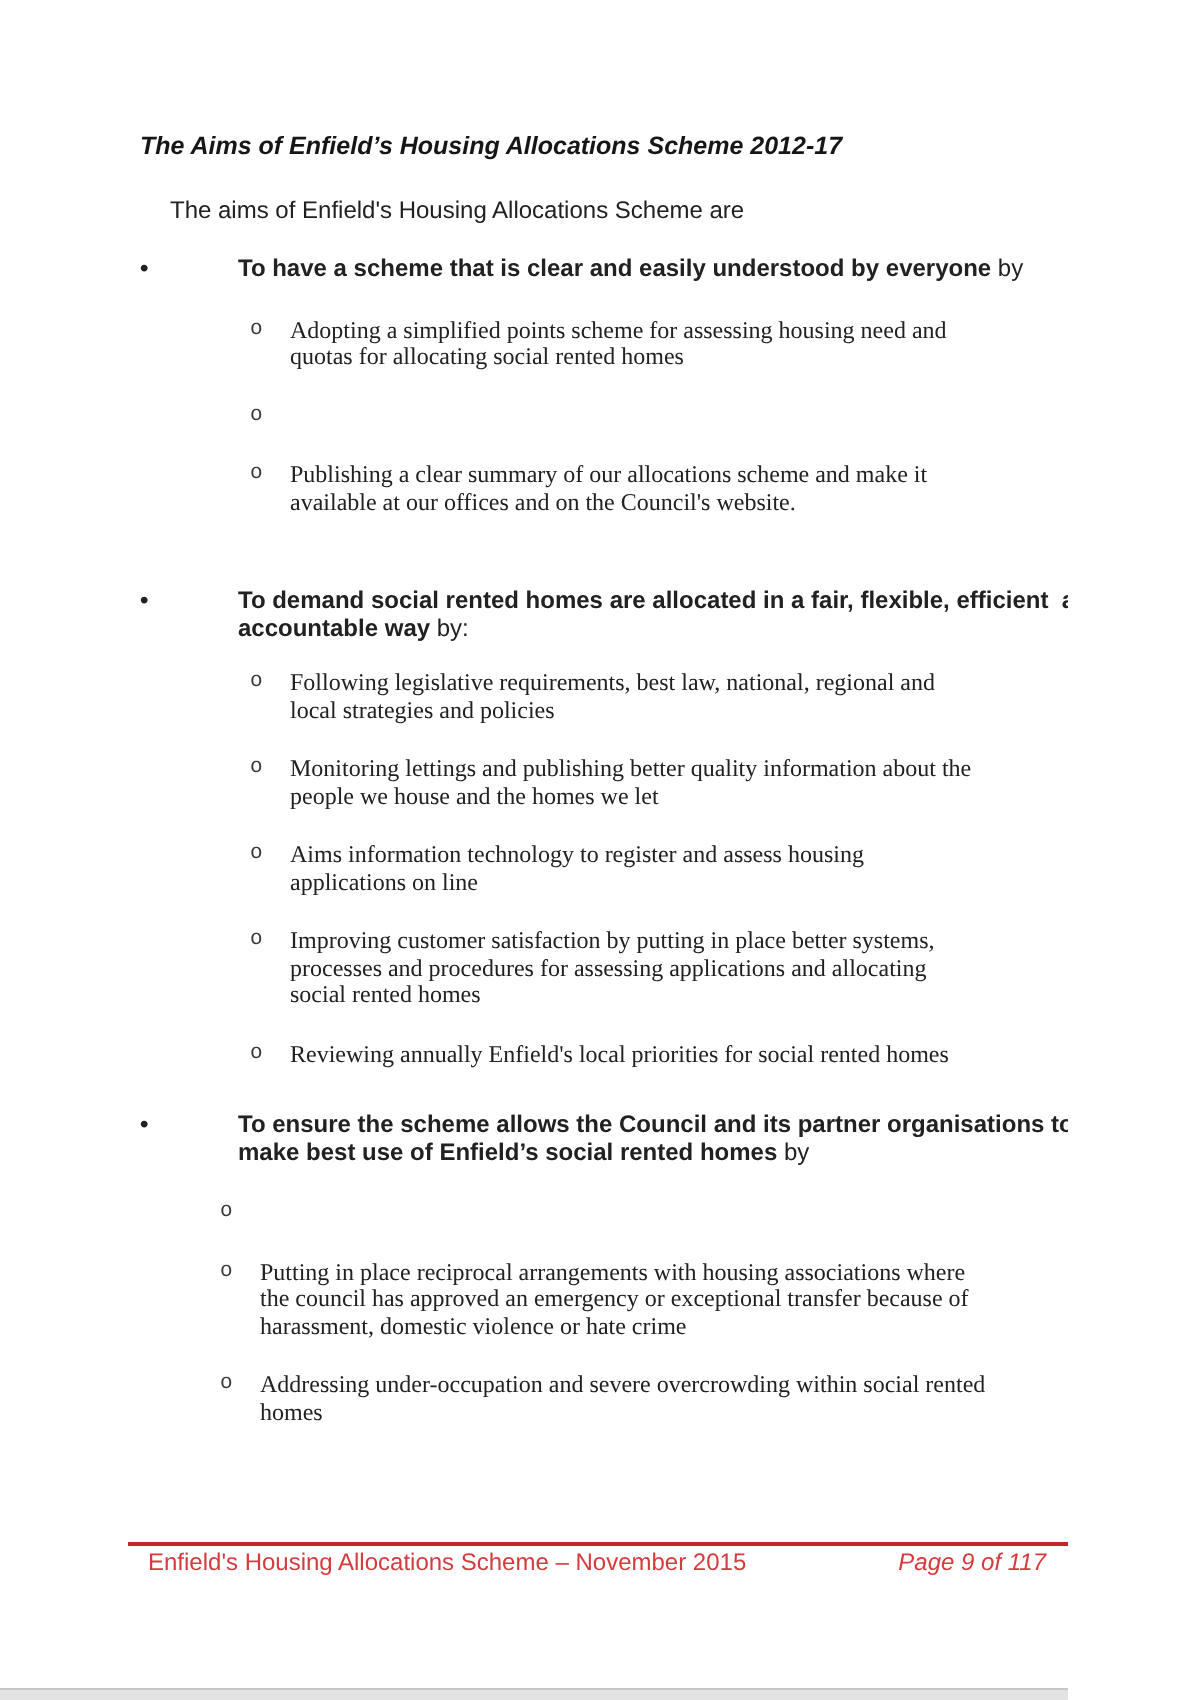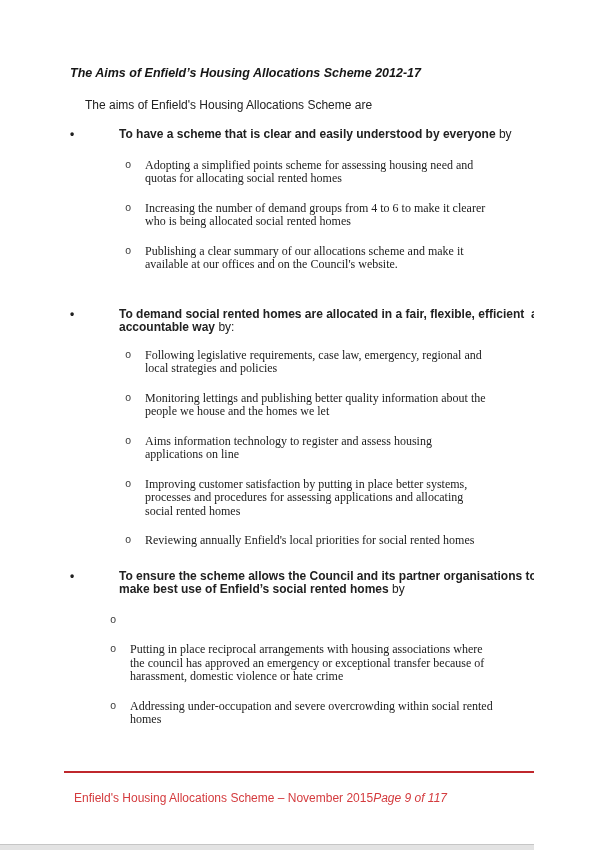--- a/index.html
+++ b/index.html
@@ -55,22 +55,23 @@
     line-height: 13.5px;
     color: #3a3a3a;
   }
   .subtext { white-space: pre-wrap; font-family: Liberation Serif, serif; }
   .footer {
     position: absolute;
     left: 64px;
     top: 771px;
     width: 474px;
     border-top: 2px solid #bf272c;
-    padding-top: 19px;
+    padding-top: 2px;
     display: flex;
+    justify-content: space-between;
     color: #d43b3e;
     font-size: 12px;
   }
   .footer-left { margin-left: 10px; }
   .footer-right { margin-right: 15px; font-style: italic; }
   .bottom-edge {
     position: absolute;
     left: 0;
     bottom: 0;
     width: 100%;
@@ -95,41 +96,39 @@
         <span class="heading-text"><span class="heading-bold">To have a scheme that is clear and easily understood by everyone</span><span class="heading-suffix"> by</span></span>
       </div>
       <div class="sublist">
         <div class="subitem">
           <span class="sub-marker">o</span>
           <span class="subtext">Adopting a simplified points scheme for assessing housing need and
 quotas for allocating social rented homes</span>
         </div>
         <div class="subitem">
           <span class="sub-marker">o</span>
-          <span class="subtext">Increasing the number of demand groups from 4 to 6 to make it clearer
-who is being allocated social rented homes</span>
         </div>
         <div class="subitem">
           <span class="sub-marker">o</span>
           <span class="subtext">Publishing a clear summary of our allocations scheme and make it
 available at our offices and on the Council's website.</span>
         </div>
       </div>
     </div>
 
     <div class="section s2">
       <div class="heading-row">
         <span class="bullet-marker">•</span>
         <span class="heading-text"><span class="heading-bold">To demand social rented homes are allocated in a fair, flexible, efficient  and
 accountable way</span><span class="heading-suffix"> by:</span></span>
       </div>
       <div class="sublist">
         <div class="subitem">
           <span class="sub-marker">o</span>
-          <span class="subtext">Following legislative requirements, case law, emergency, regional and
+          <span class="subtext">Following legislative requirements, best law, national, regional and
 local strategies and policies</span>
         </div>
         <div class="subitem">
           <span class="sub-marker">o</span>
           <span class="subtext">Monitoring lettings and publishing better quality information about the
 people we house and the homes we let</span>
         </div>
         <div class="subitem">
           <span class="sub-marker">o</span>
           <span class="subtext">Aims information technology to register and assess housing

